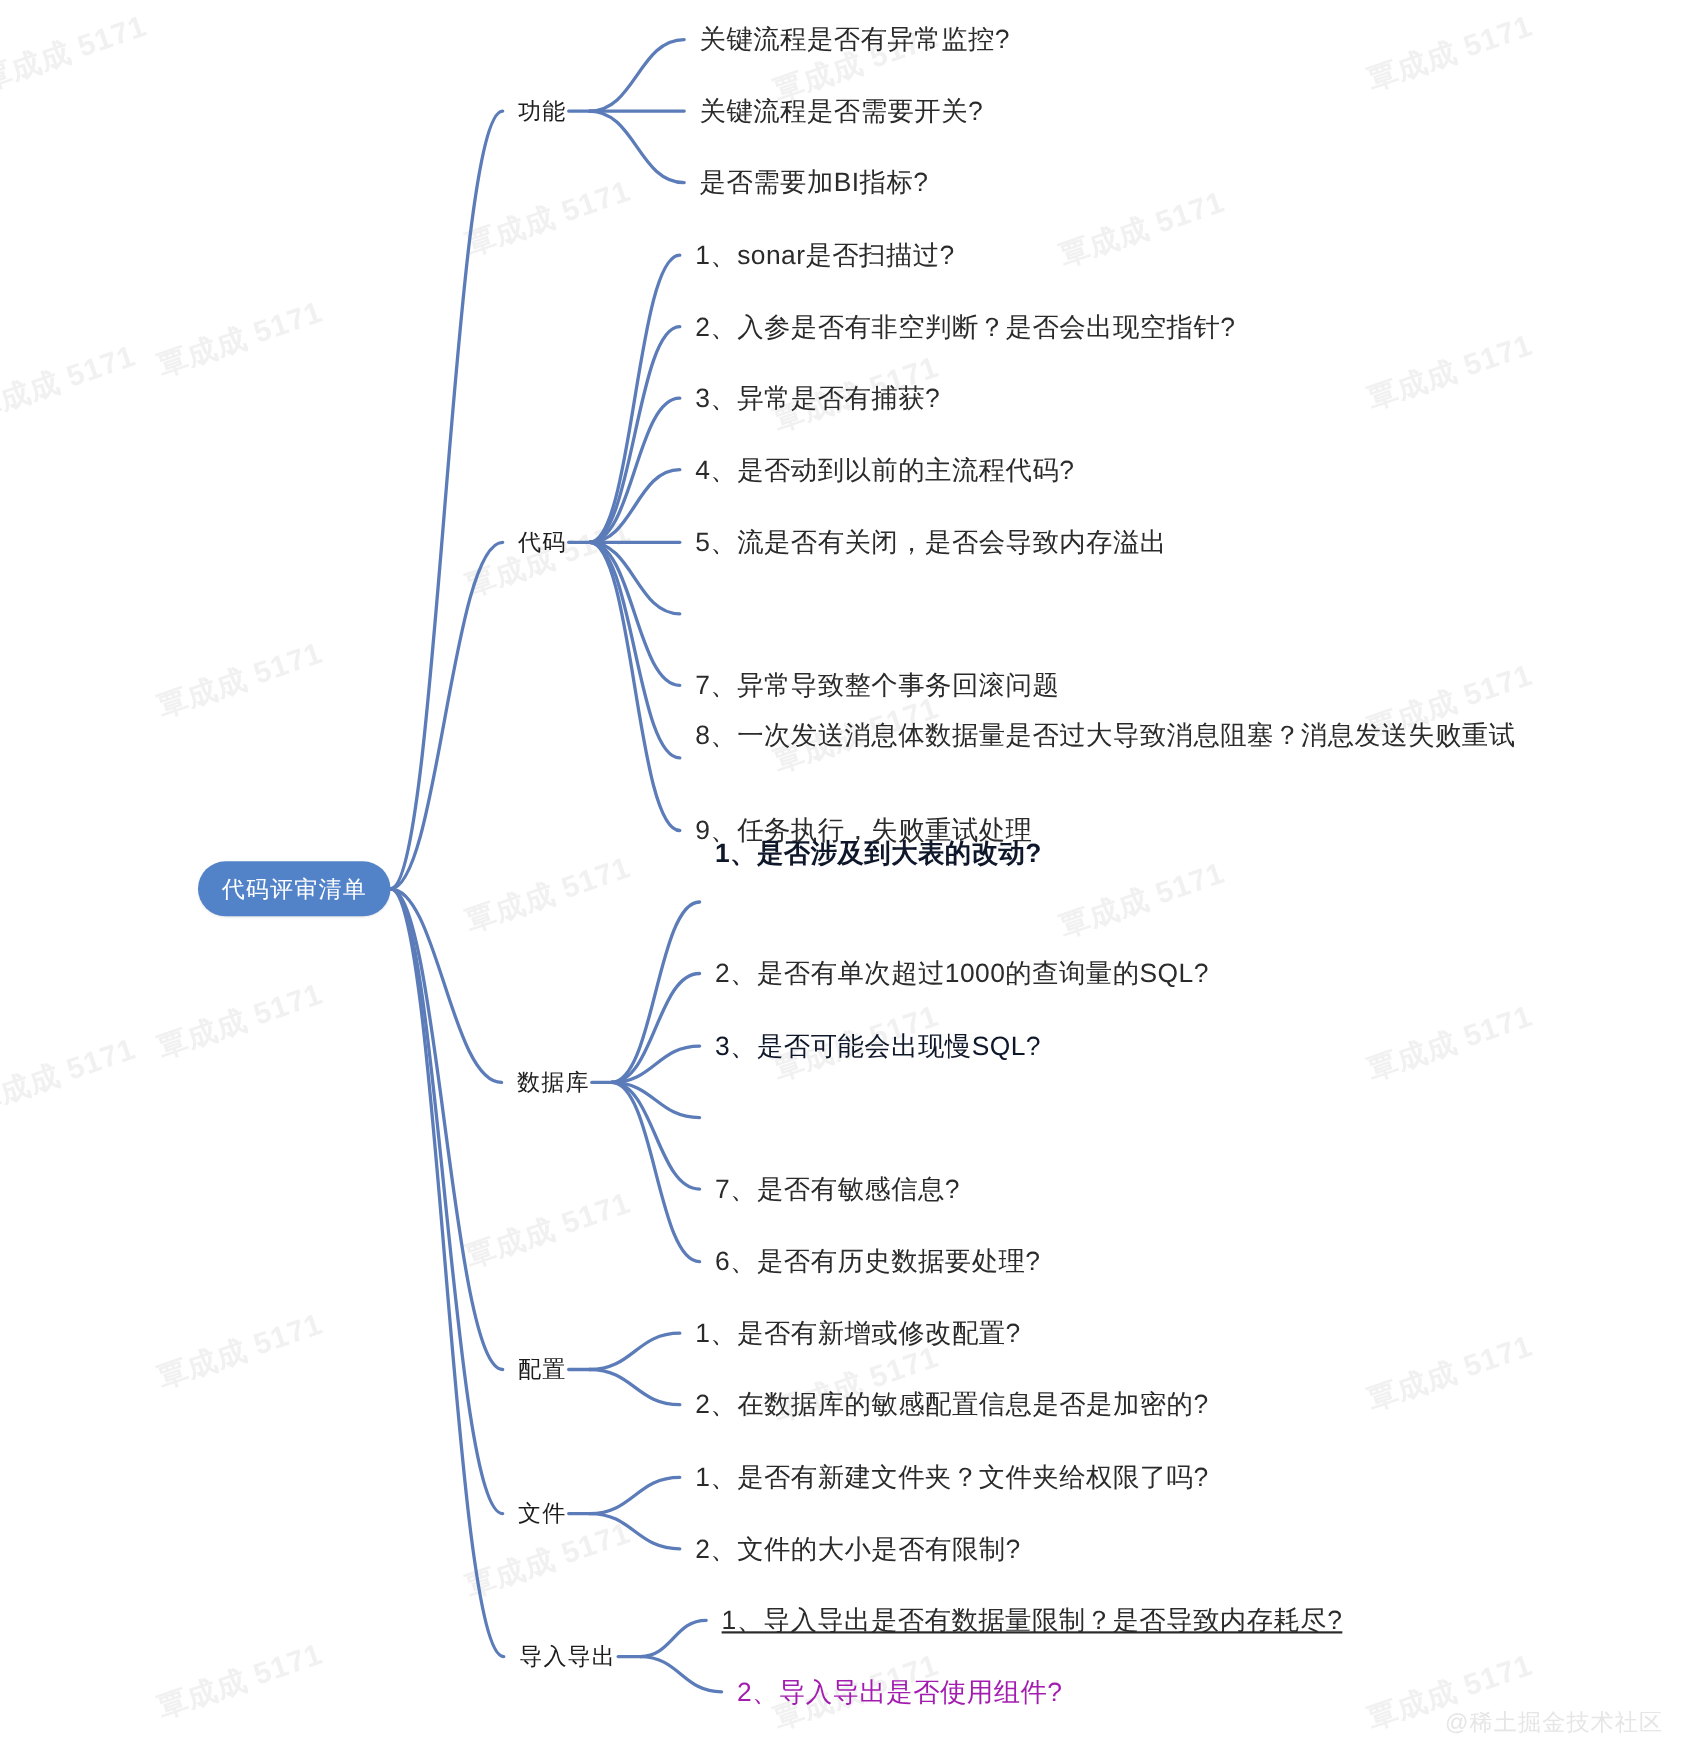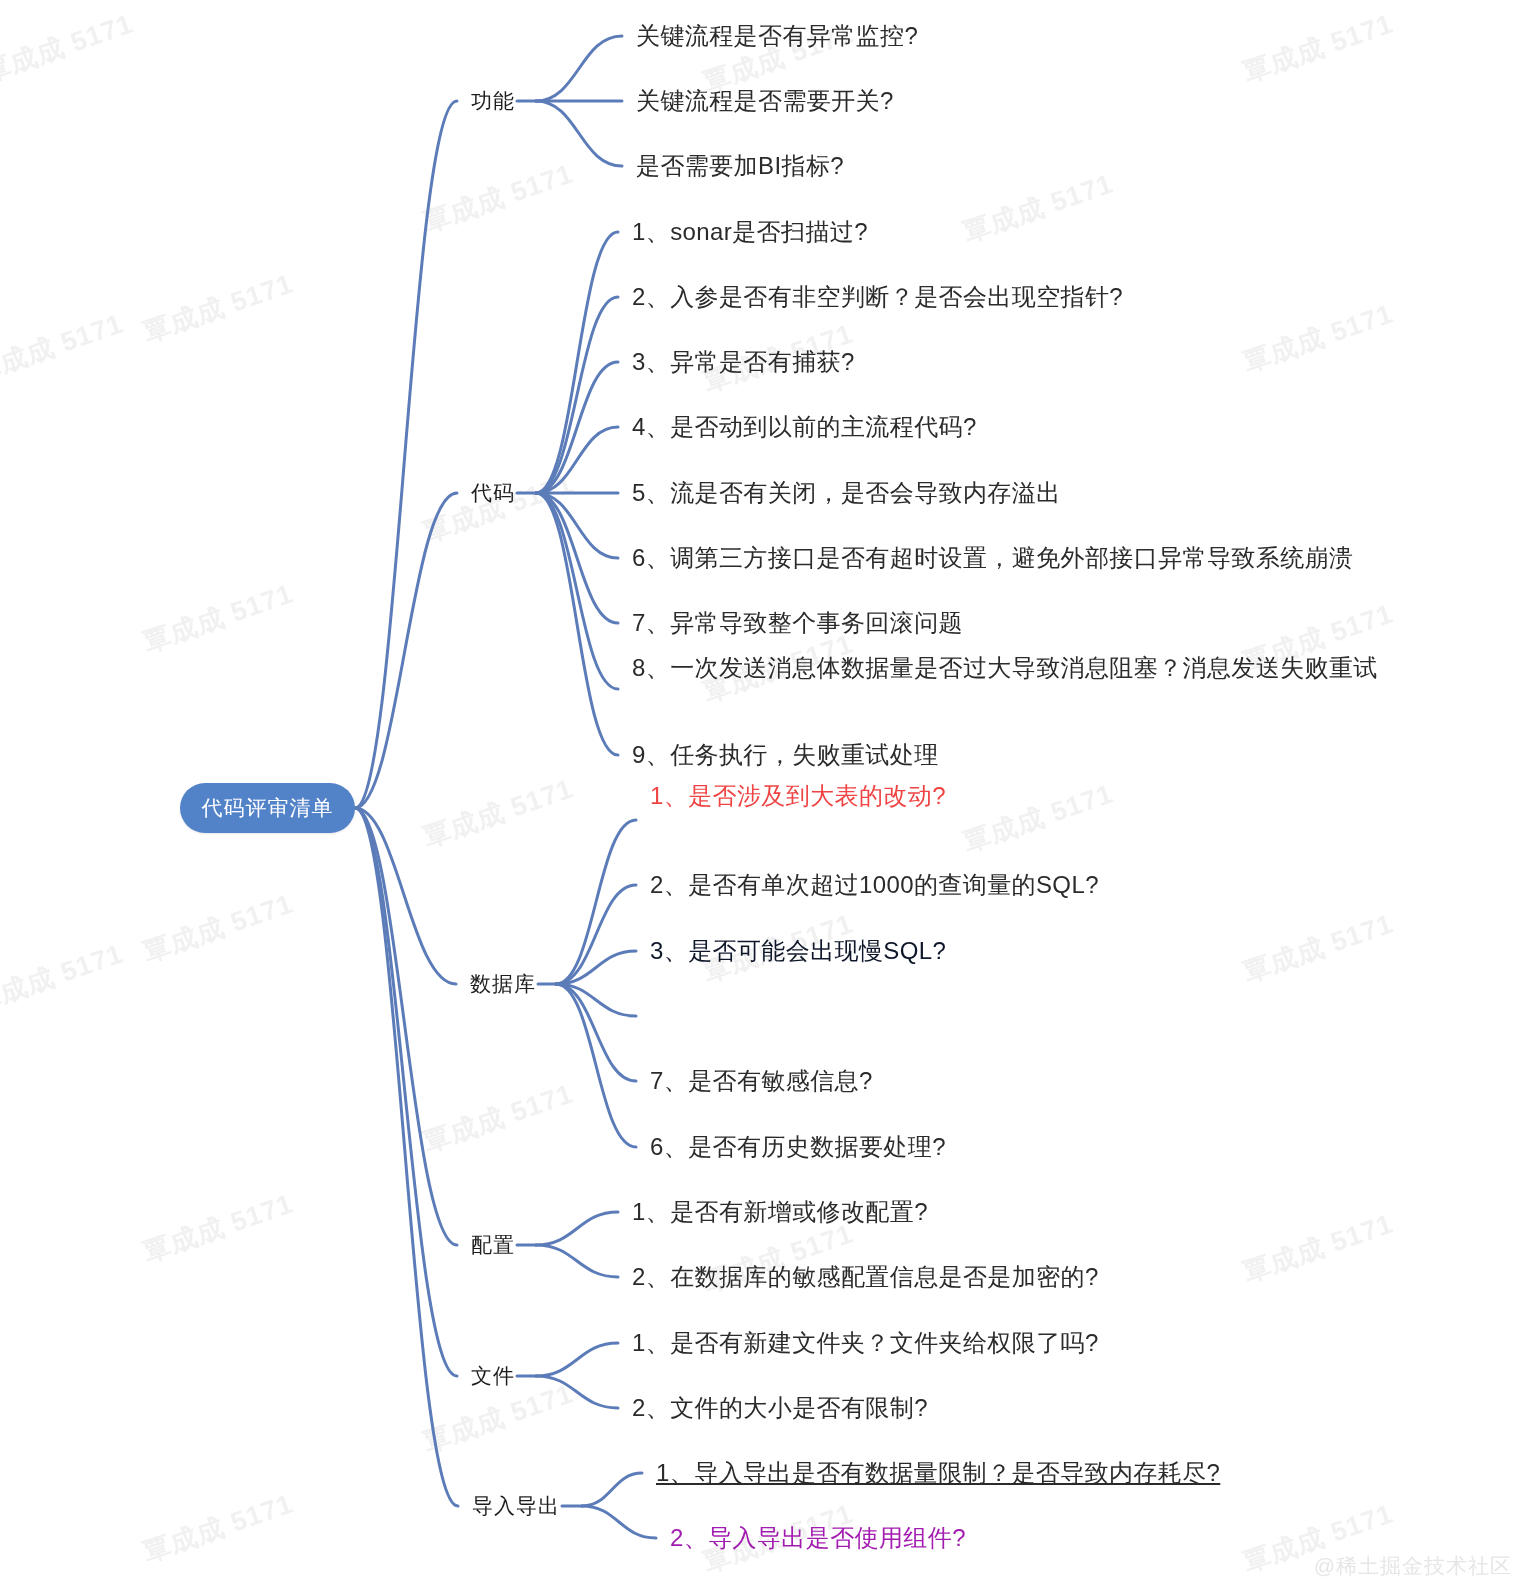--- a/index.html
+++ b/index.html
@@ -156,26 +156,25 @@
   <div class="branch-label" style="left: 315px; width: 200px; top: 101px;"><span>功能</span></div>
       <div class="leaf-label" style="left: 636px; top: 36px; color: rgb(43, 43, 43);"><span>关键流程是否有异常监控?</span></div>
       <div class="leaf-label" style="left: 636px; top: 101px; color: rgb(43, 43, 43);"><span>关键流程是否需要开关?</span></div>
       <div class="leaf-label" style="left: 636px; top: 166px; color: rgb(43, 43, 43);"><span>是否需要加BI指标?</span></div>
       <div class="branch-label" style="left: 315px; width: 200px; top: 493px;"><span>代码</span></div>
       <div class="leaf-label" style="left: 632px; top: 232px; color: rgb(43, 43, 43);"><span>1、sonar是否扫描过?</span></div>
       <div class="leaf-label" style="left: 632px; top: 297px; color: rgb(43, 43, 43);"><span>2、入参是否有非空判断？是否会出现空指针?</span></div>
       <div class="leaf-label" style="left: 632px; top: 362px; color: rgb(43, 43, 43);"><span>3、异常是否有捕获?</span></div>
       <div class="leaf-label" style="left: 632px; top: 427px; color: rgb(43, 43, 43);"><span>4、是否动到以前的主流程代码?</span></div>
       <div class="leaf-label" style="left: 632px; top: 493px; color: rgb(43, 43, 43);"><span>5、流是否有关闭，是否会导致内存溢出</span></div>
-      <div class="leaf-label" style="left: 632px; top: 558px; color: rgb(43, 43, 43);"><span>6、调第三方接口是否有超时设置，避免外部接口异常导致系统崩溃</span></div>
       <div class="leaf-label" style="left: 632px; top: 623px; color: rgb(43, 43, 43);"><span>7、异常导致整个事务回滚问题</span></div>
       <div class="leaf-label" style="left: 632px; top: 668px; color: rgb(43, 43, 43);"><span>8、一次发送消息体数据量是否过大导致消息阻塞？消息发送失败重试</span></div>
       <div class="leaf-label" style="left: 632px; top: 755px; color: rgb(43, 43, 43);"><span>9、任务执行，失败重试处理</span></div>
       <div class="branch-label" style="left: 336px; width: 200px; top: 984px;"><span>数据库</span></div>
-      <div class="leaf-label" style="left: 650px; top: 796px; color: #ef4444;"><span>1、是否涉及到大表的改动?</span></div>
+      <div class="leaf-label" style="left: 650px; top: 776px; color: #0f172a; font-weight: bold;"><span>1、是否涉及到大表的改动?</span></div>
       <div class="leaf-label" style="left: 650px; top: 885px; color: rgb(43, 43, 43);"><span>2、是否有单次超过1000的查询量的SQL?</span></div>
       <div class="leaf-label" style="left: 650px; top: 951px; color: #0f172a;"><span>3、是否可能会出现慢SQL?</span></div>
       <div class="leaf-label" style="left: 650px; top: 1081px; color: rgb(43, 43, 43);"><span>7、是否有敏感信息?</span></div>
       <div class="leaf-label" style="left: 650px; top: 1147px; color: rgb(43, 43, 43);"><span>6、是否有历史数据要处理?</span></div>
       <div class="branch-label" style="left: 315px; width: 200px; top: 1245px;"><span>配置</span></div>
       <div class="leaf-label" style="left: 632px; top: 1212px; color: rgb(43, 43, 43);"><span>1、是否有新增或修改配置?</span></div>
       <div class="leaf-label" style="left: 632px; top: 1277px; color: rgb(43, 43, 43);"><span>2、在数据库的敏感配置信息是否是加密的?</span></div>
       <div class="branch-label" style="left: 315px; width: 200px; top: 1376px;"><span>文件</span></div>
       <div class="leaf-label" style="left: 632px; top: 1343px; color: rgb(43, 43, 43);"><span>1、是否有新建文件夹？文件夹给权限了吗?</span></div>
       <div class="leaf-label" style="left: 632px; top: 1408px; color: rgb(43, 43, 43);"><span>2、文件的大小是否有限制?</span></div>

